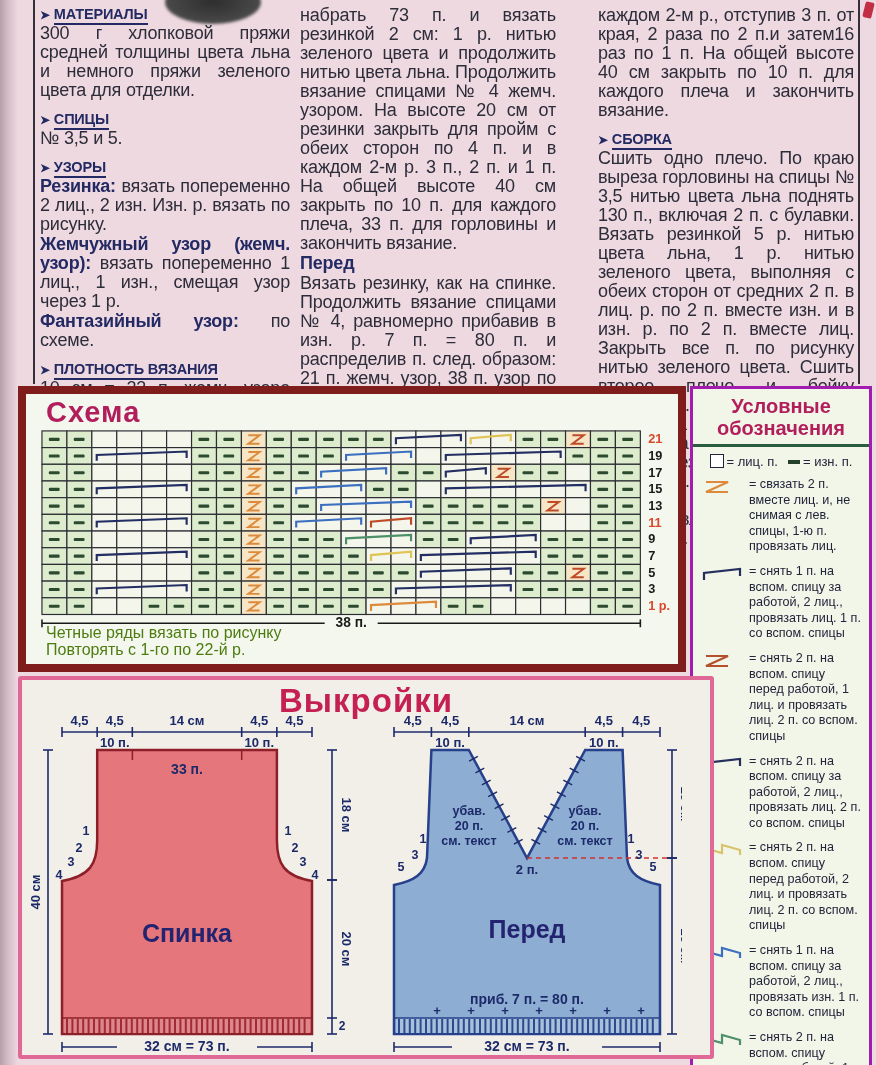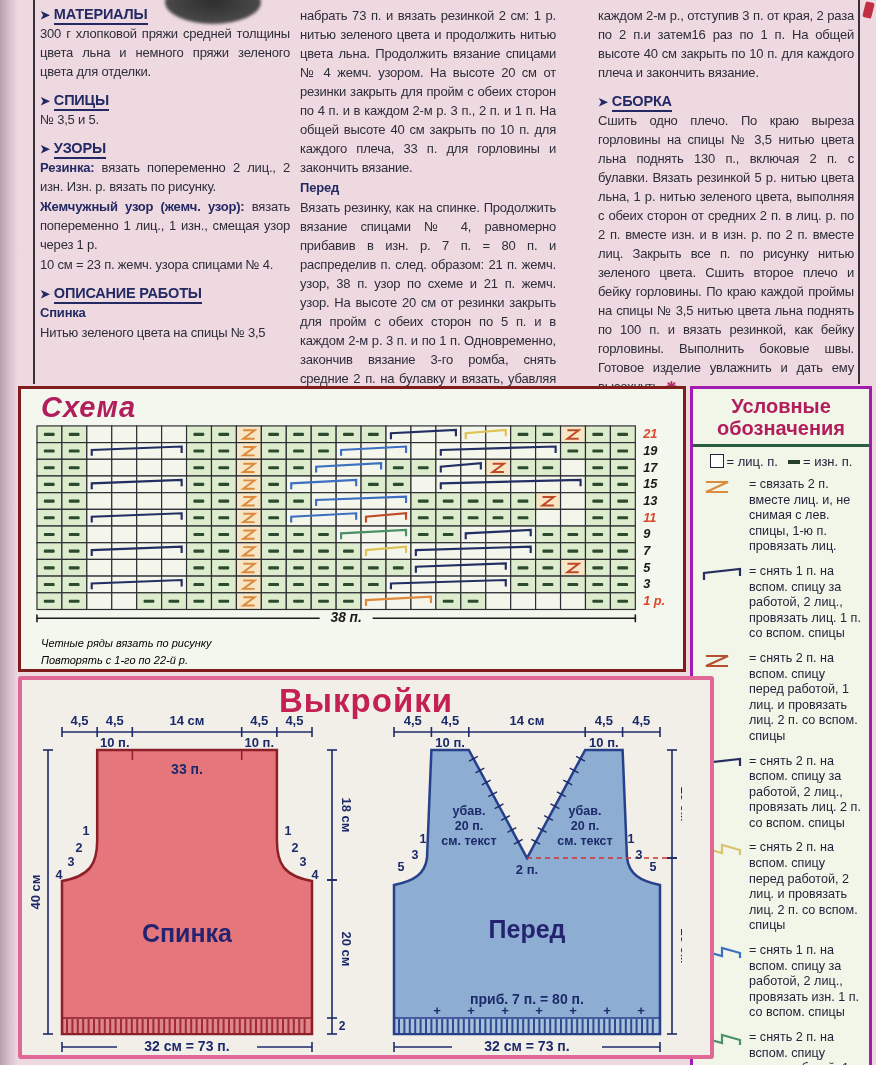--- a/index.html
+++ b/index.html
@@ -10,32 +10,32 @@
   .photo-blob{position:absolute;left:165px;top:-20px;width:96px;height:44px;border-radius:50%;
        background:radial-gradient(#2e2e2e,#555);filter:blur(1.5px);}
   .vrule-left{position:absolute;left:33px;top:0;width:2px;height:384px;background:#35303c;}
   .vrule-right{position:absolute;left:858px;top:0;width:2px;height:384px;background:#35303c;}
   .corner-mark{position:absolute;left:864px;top:2px;width:9px;height:16px;background:#c22f44;
        border-radius:2px;transform:rotate(14deg);}
   .tcol{position:absolute;top:6px;}
   .tcol#col1{left:40px;width:250px;}
   .tcol#col2{left:300px;width:256px;}
   .tcol#col3{left:598px;width:256px;}
-  .para{margin:0 0 1px;text-align:justify;font-size:13px;line-height:19px;color:#2d2d3a;letter-spacing:-0.2px;}
+  .para{margin:0 0 1px;text-align:justify;font-size:18px;line-height:19px;color:#2d2d3a;letter-spacing:-0.2px;}
   .para b{color:#232a63;}
   .sec-h{margin:11px 0 2px;font-size:14.5px;font-weight:bold;color:#232a63;letter-spacing:-0.2px;}
   .sec-h:first-child{margin-top:0;}
   .sec-h .arrow{margin-right:4px;font-size:12px;}
   .sec-h .hh{border-bottom:2px solid #232a63;padding-bottom:1px;}
   .end-star{color:#b5256b;font-weight:bold;}
   .schema-panel{position:absolute;left:18px;top:386px;width:668px;height:286px;
-       background:#f4f7ee;border:3px solid #7f1d1d;box-sizing:border-box;font-style:italic;}
+       background:#f4f7ee;border:8px solid #7f1d1d;box-sizing:border-box;}
   .schema-title{position:absolute;left:20px;top:2px;font-size:29px;font-weight:bold;
        color:#b21e5b;letter-spacing:1px;}
-  .schema-notes{position:absolute;left:20px;top:246px;font-size:11px;line-height:17px;color:#000000;}
+  .schema-notes{position:absolute;left:20px;top:230px;font-size:16px;line-height:17px;color:#4d7c0f;}
   .legend-panel{position:absolute;left:690px;top:386px;width:182px;height:818px;
        background:#f2f6e9;border:3px solid #a21caf;box-sizing:border-box;}
   .legend-title{font-size:20px;font-weight:bold;color:#b21e5b;text-align:center;
        line-height:22px;padding:6px 0 5px;border-bottom:3px solid #2a5c40;}
   .legend-body{padding:7px 6px 0 6px;}
   .legend-row1{display:flex;gap:10px;align-items:center;font-size:13px;color:#23233a;margin-bottom:8px;justify-content:center;}
   .sym-square{display:inline-block;width:12px;height:12px;border:1.6px solid #23233a;background:#fff;margin-right:3px;vertical-align:-2px;}
   .sym-dash{display:inline-block;width:12px;height:4px;background:#24402a;margin-right:3px;vertical-align:2px;}
   .legend-entry{display:flex;gap:4px;margin-bottom:9px;font-size:12.6px;line-height:15.6px;color:#23233a;}
   .legend-entry .sym{flex:0 0 46px;padding-top:1px;}
@@ -55,20 +55,22 @@
 <div class="corner-mark"></div>
 
 <div class="tcol" id="col1">
     <div class="sec-h"><span class="arrow">➤</span><span class="hh">МАТЕРИАЛЫ</span></div>
     <p class="para">300 г хлопковой пряжи средней толщины цвета льна и немного пряжи зеленого цвета для отделки.</p>
     <div class="sec-h"><span class="arrow">➤</span><span class="hh">СПИЦЫ</span></div>
     <p class="para">№ 3,5 и 5.</p>
     <div class="sec-h"><span class="arrow">➤</span><span class="hh">УЗОРЫ</span></div>
     <p class="para"><b>Резинка:</b> вязать попеременно 2 лиц., 2 изн. Изн. р. вязать по рисунку.</p>
     <p class="para"><b>Жемчужный узор (жемч. узор):</b> вязать попеременно 1 лиц., 1 изн., смещая узор через 1 р.</p>
+    <p class="para"><b>Фантазийный узор:</b> по схеме.</p>
+    <div class="sec-h"><span class="arrow">➤</span><span class="hh">ПЛОТНОСТЬ ВЯЗАНИЯ</span></div>
     <p class="para">10 см = 23 п. жемч. узора спицами № 4.</p>
     <div class="sec-h"><span class="arrow">➤</span><span class="hh">ОПИСАНИЕ РАБОТЫ</span></div>
     <p class="para"><b>Спинка</b></p>
     <p class="para">Нитью зеленого цвета на спицы № 3,5</p>
   </div>
 <div class="tcol" id="col2">
     <p class="para">набрать 73 п. и вязать резинкой 2 см: 1 р. нитью зеленого цвета и продолжить нитью цвета льна. Продолжить вязание спицами № 4 жемч. узором. На высоте 20 см от резинки закрыть для пройм с обеих сторон по 4 п. и в каждом 2-м р. 3 п., 2 п. и 1 п. На общей высоте 40 см закрыть по 10 п. для каждого плеча, 33 п. для горловины и закончить вязание.</p>
     <p class="para"><b>Перед</b></p>
     <p class="para">Вязать резинку, как на спинке. Продолжить вязание спицами № 4, равномерно прибавив в изн. р. 7 п. = 80 п. и распределив п. след. образом: 21 п. жемч. узор, 38 п. узор по схеме и 21 п. жемч. узор. На высоте 20 см от резинки закрыть для пройм с обеих сторон по 5 п. и в каждом 2-м р. 3 п. и по 1 п. Одновременно, закончив вязание 3-го ромба, снять средние 2 п. на булавку и вязать, убавляя для скоса горловины с обеих сторон от них в</p>
   </div>

